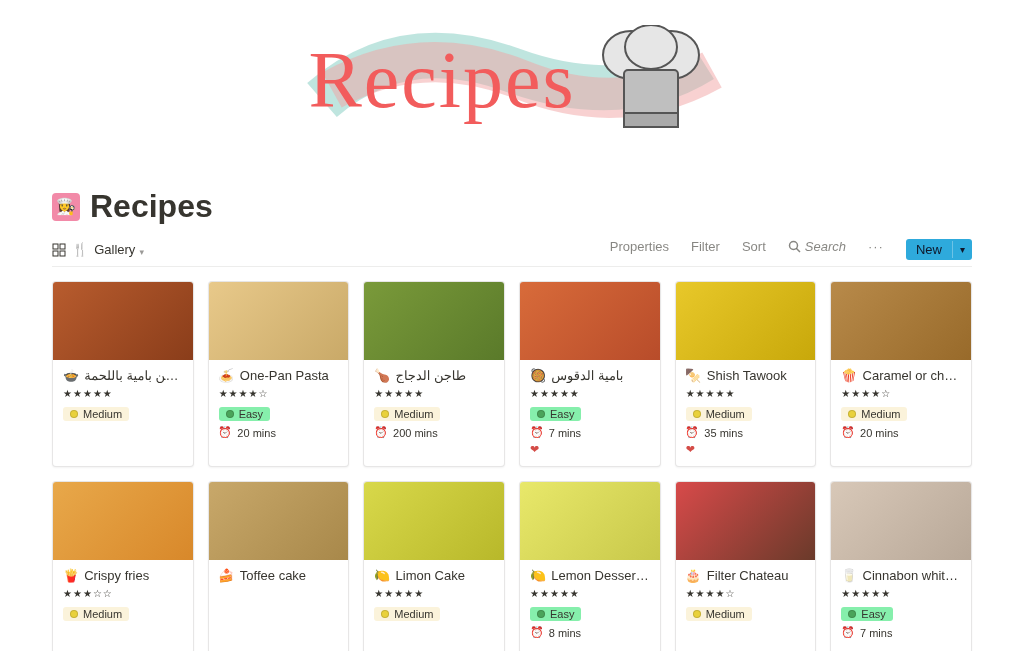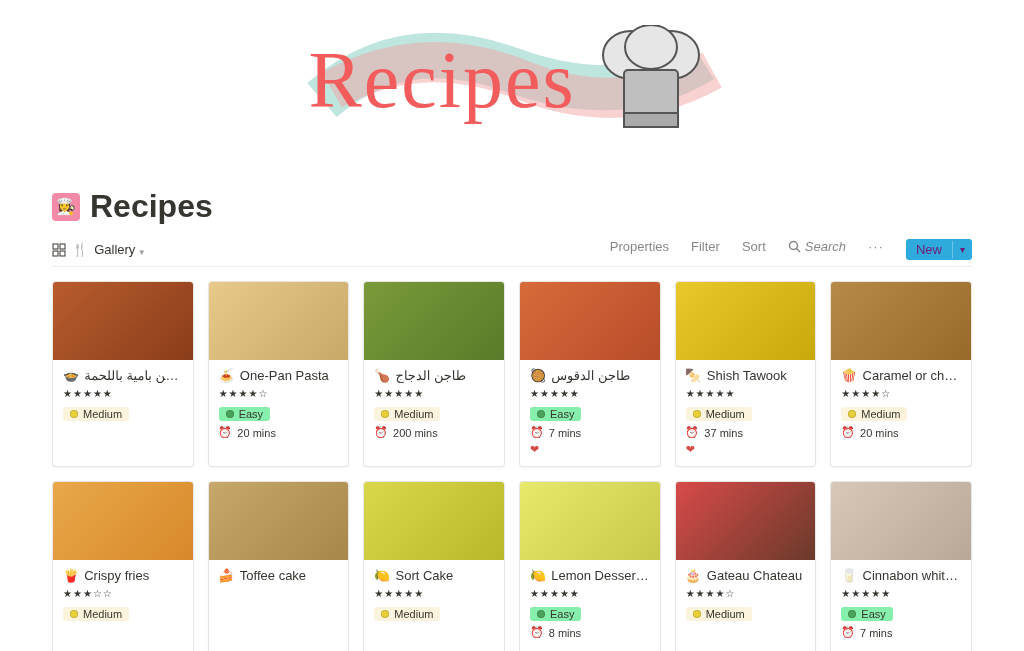--- a/index.html
+++ b/index.html
@@ -102,21 +102,21 @@
       align-items: center;
       gap: 4px;
       cursor: pointer;
       font-style: italic;
     }
     .tb-more { cursor: pointer; letter-spacing: 1px; }
     .new-btn {
       display: flex;
       align-items: center;
       background: #2eaadc;
-      color: #701a75;
+      color: #0f172a;
       border-radius: 3px;
       overflow: hidden;
       font-size: 13px;
     }
     .new-btn-main {
       padding: 3px 10px;
       cursor: pointer;
     }
     .new-btn-chevron {
       padding: 3px 7px;
@@ -297,40 +297,40 @@
             <span>Medium</span>
           </div><div class="time-row">
             <span class="clock-icon">⏰</span>
             <span>200 mins</span>
           </div></div>
       </div>
       <div class="card">
         <div class="card-img" style="background: linear-gradient(135deg, rgb(216, 107, 58), rgb(184, 76, 42));"></div>
         <div class="card-body"><div class="card-title">
             <span class="emoji">🥘</span>
-            <span class="title-text">طاجن الدقوس</span>
+            <span class="title-text">بامية الدقوس</span>
           </div><div class="stars">★★★★★</div><div class="difficulty diff-easy">
             <span class="dot dot-green"></span>
             <span>Easy</span>
           </div><div class="time-row">
             <span class="clock-icon">⏰</span>
             <span>7 mins</span>
           </div><div class="heart-row">❤</div></div>
       </div>
       <div class="card">
         <div class="card-img" style="background: linear-gradient(135deg, rgb(232, 200, 42), rgb(200, 168, 10));"></div>
         <div class="card-body"><div class="card-title">
             <span class="emoji">🍢</span>
             <span class="title-text">Shish Tawook</span>
           </div><div class="stars">★★★★★</div><div class="difficulty diff-medium">
             <span class="dot dot-yellow"></span>
             <span>Medium</span>
           </div><div class="time-row">
             <span class="clock-icon">⏰</span>
-            <span>37 mins</span>
+            <span>35 mins</span>
           </div><div class="heart-row">❤</div></div>
       </div>
       <div class="card">
         <div class="card-img" style="background: linear-gradient(135deg, rgb(184, 138, 74), rgb(152, 106, 42));"></div>
         <div class="card-body"><div class="card-title">
             <span class="emoji">🍿</span>
             <span class="title-text">Caramel or cheese p…</span>
           </div><div class="stars">★★★★☆</div><div class="difficulty diff-medium">
             <span class="dot dot-yellow"></span>
             <span>Medium</span>
@@ -355,21 +355,21 @@
           <div class="card-title">
             <span class="emoji">🍰</span>
             <span class="title-text">Toffee cake</span>
           </div>
         </div>
       </div>
       <div class="card">
         <div class="card-img" style="background: linear-gradient(135deg, rgb(216, 216, 74), rgb(184, 184, 42));"></div>
         <div class="card-body"><div class="card-title">
             <span class="emoji">🍋</span>
-            <span class="title-text">Sort Cake</span>
+            <span class="title-text">Limon Cake</span>
           </div><div class="stars">★★★★★</div><div class="difficulty diff-medium">
             <span class="dot dot-yellow"></span>
             <span>Medium</span>
           </div></div>
       </div>
       <div class="card">
         <div class="card-img" style="background: linear-gradient(135deg, rgb(232, 232, 106), rgb(200, 200, 74));"></div>
         <div class="card-body"><div class="card-title">
             <span class="emoji">🍋</span>
             <span class="title-text">Lemon Dessert Sauce</span>
@@ -378,21 +378,21 @@
             <span>Easy</span>
           </div><div class="time-row">
             <span class="clock-icon">⏰</span>
             <span>8 mins</span>
           </div></div>
       </div>
       <div class="card">
         <div class="card-img" style="background: linear-gradient(135deg, rgb(216, 74, 74), rgb(106, 58, 42));"></div>
         <div class="card-body"><div class="card-title">
             <span class="emoji">🎂</span>
-            <span class="title-text">Gateau Chateau</span>
+            <span class="title-text">Filter Chateau</span>
           </div><div class="stars">★★★★☆</div><div class="difficulty diff-medium">
             <span class="dot dot-yellow"></span>
             <span>Medium</span>
           </div></div>
       </div>
       <div class="card">
         <div class="card-img" style="background: linear-gradient(135deg, rgb(216, 200, 184), rgb(184, 168, 152));"></div>
         <div class="card-body"><div class="card-title">
             <span class="emoji">🥛</span>
             <span class="title-text">Cinnabon white sauce</span>

